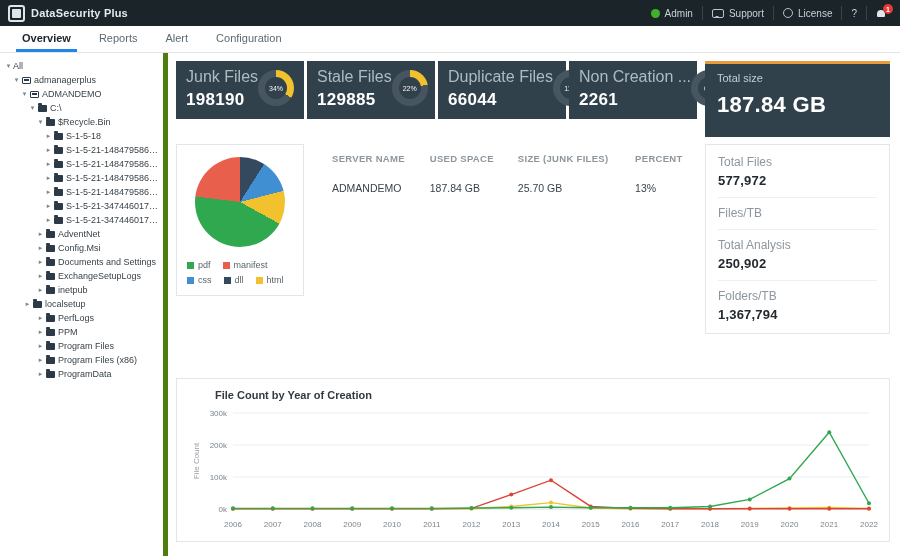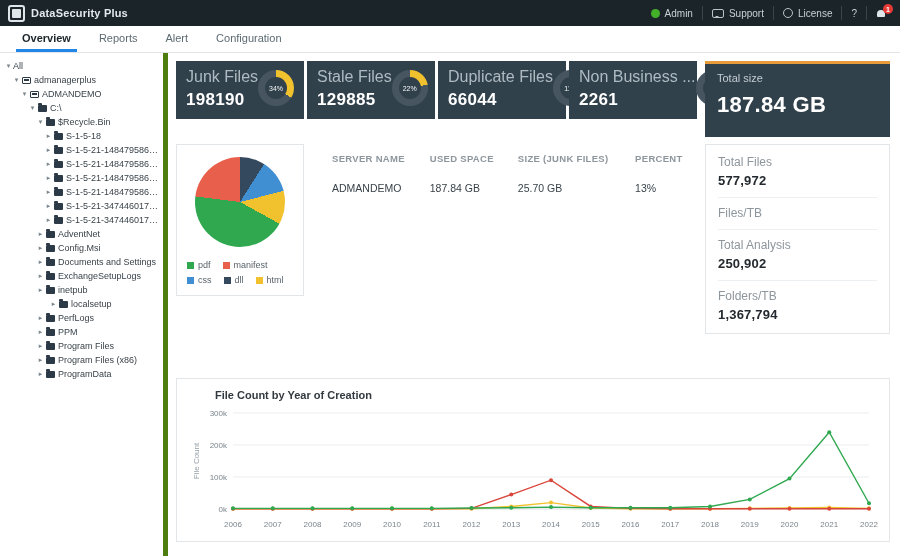--- a/index.html
+++ b/index.html
@@ -190,21 +190,21 @@
       <div class="tree-row" style="padding-left: 36px;">
         <span class="caret">▸</span>
         <span class="ticon folder"></span>
         <span class="tlabel">ExchangeSetupLogs</span>
       </div>
       <div class="tree-row" style="padding-left: 36px;">
         <span class="caret">▸</span>
         <span class="ticon folder"></span>
         <span class="tlabel">inetpub</span>
       </div>
-      <div class="tree-row" style="padding-left: 49px;">
+      <div class="tree-row" style="padding-left: 23px;">
         <span class="caret">▸</span>
         <span class="ticon folder"></span>
         <span class="tlabel">localsetup</span>
       </div>
       <div class="tree-row" style="padding-left: 36px;">
         <span class="caret">▸</span>
         <span class="ticon folder"></span>
         <span class="tlabel">PerfLogs</span>
       </div>
       <div class="tree-row" style="padding-left: 36px;">
@@ -254,21 +254,21 @@
             <div class="kpi-info">
               <div class="kpi-label">Duplicate Files</div>
               <div class="kpi-value">66044</div>
             </div>
             <div class="donut" style="background: conic-gradient(rgb(242, 193, 46) 0deg, rgb(242, 193, 46) 11%, rgb(70, 85, 95) 11%, rgb(70, 85, 95) 100%);">
               <div class="donut-hole">11%</div>
             </div>
           </div>
           <div class="kpi-card">
             <div class="kpi-info">
-              <div class="kpi-label">Non Business ...</div>
+              <div class="kpi-label">Non Creation ...</div>
               <div class="kpi-value">2261</div>
             </div>
             <div class="donut" style="background: conic-gradient(rgb(242, 193, 46) 0deg, rgb(242, 193, 46) 2.5%, rgb(70, 85, 95) 2.5%, rgb(70, 85, 95) 100%);">
               <div class="donut-hole">0%</div>
             </div>
           </div>
         </div>
       <div class="total-card">
         <div class="total-label">Total size</div>
         <div class="total-value">187.84 GB</div>

